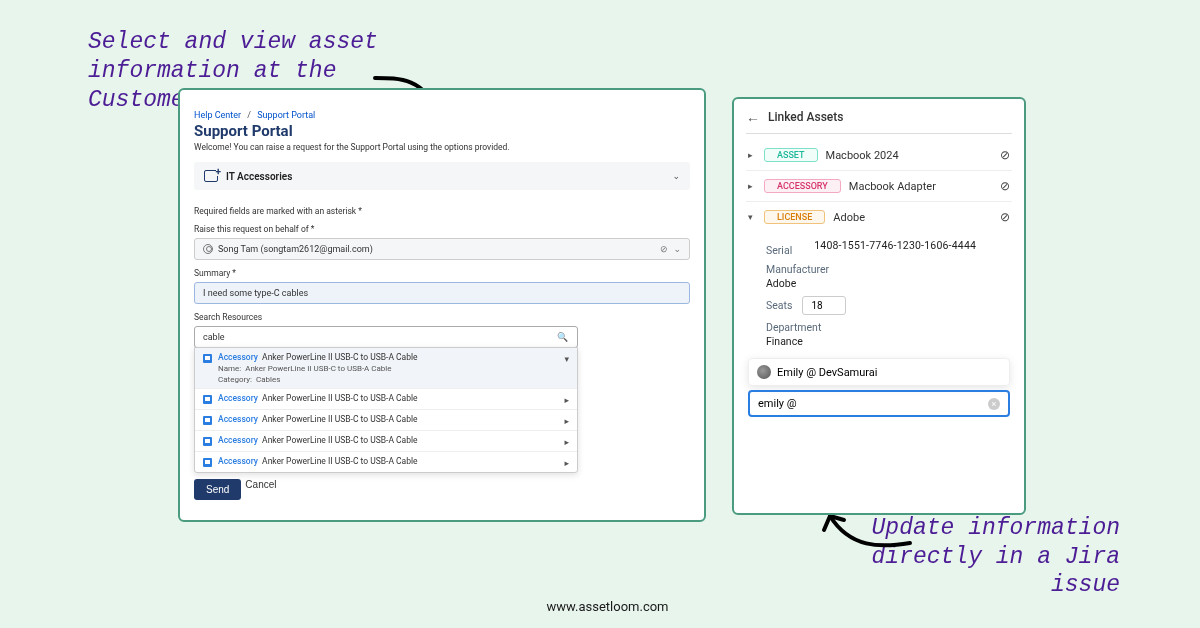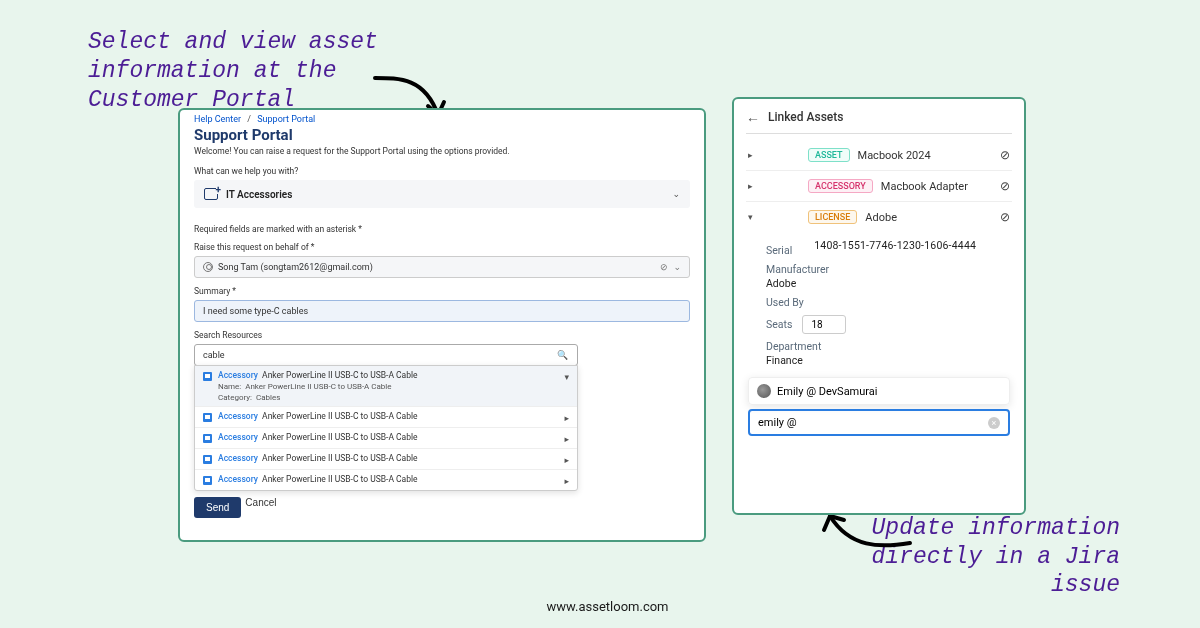--- a/index.html
+++ b/index.html
@@ -25,21 +25,21 @@
   .arrow { position: absolute; }
   .arrow.left-arrow { left: 370px; top: 70px; }
   .arrow.right-arrow { left: 800px; bottom: 70px; }
 
   .panel {
     position: absolute;
     background: #fff;
     border: 2px solid #4a9b7f;
     border-radius: 6px;
   }
-  .panel.left-panel { left: 178px; top: 108px; width: 528px; height: 434px; padding: 4px 14px; }
+  .panel.left-panel { left: 178px; top: 88px; width: 528px; height: 434px; padding: 20px 14px; }
   .panel.right-panel { left: 732px; top: 97px; width: 294px; height: 418px; padding: 10px 12px; }
 
   .breadcrumb { font-size: 9px; color: #0052cc; margin-bottom: 2px; }
   .breadcrumb span { color: #0052cc; }
   .breadcrumb .sep { color: #555; margin: 0 4px; }
   .portal-title { font-size: 15px; font-weight: 700; color: #1f3a6b; margin-bottom: 2px; }
   .welcome { font-size: 8.5px; color: #333; margin-bottom: 10px; }
 
   .field-label { font-size: 8.5px; color: #333; margin-bottom: 4px; }
 
@@ -111,21 +111,21 @@
   .btn-cancel { background:none; border:none; color:#333; font-size:10px;}
 
   
   .panel-header { display:flex; align-items:center; gap:8px; border-bottom:1px solid #ddd; padding-bottom:8px; margin-bottom:6px;}
   .back-arrow { font-size:14px; color:#555; }
   .panel-title { font-size:12px; color:#333; font-weight:500;}
 
   .asset-row { display:flex; align-items:center; justify-content:space-between; padding:8px 2px; border-bottom:1px solid #eee;}
   .asset-row-left { display:flex; align-items:center; gap:8px;}
   .caret { font-size:9px; color:#555; width:8px;}
-  .badge { font-size:9px; padding:1px 6px; border-radius:3px; font-weight:500;margin-left:44px;}
+  .badge { font-size:9px; padding:1px 12px; border-radius:3px; font-weight:500;}
   .badge.asset { color:#1fb89a; border:1px solid #7ee0c9; background:#f0fdf9;}
   .badge.accessory { color:#d6336c; border:1px solid #f5a8c4; background:#fdf0f5;}
   .badge.license { color:#d97d0b; border:1px solid #f0c27a; background:#fdf7ed;}
   .asset-name { font-size:11px; color:#333;}
   .unlink-icon { font-size:12px; color:#444;}
 
   .detail-block { padding:6px 4px 4px 20px; font-size:10.5px;}
   .detail-label { color:#5a6a7a; margin-top:6px;}
   .detail-value { color:#222; margin-top:1px;}
   .serial-val{ font-size:10.5px; letter-spacing:0.2px;}
@@ -177,21 +177,20 @@
 
 <div class="panel left-panel">
   <div class="breadcrumb">
     <span>Help Center</span>
     <span class="sep">/</span>
     <span>Support Portal</span>
   </div>
   <div class="portal-title">Support Portal</div>
   <div class="welcome">Welcome! You can raise a request for the Support Portal using the options provided.</div>
 
-  <div class="field-label">What can we help you with?</div>
   <div class="help-box">
     <div class="help-box-left">
       <span class="help-icon"></span>
       <span class="help-label">IT Accessories</span>
     </div>
     <span class="chev">⌄</span>
   </div>
 
   <div class="req-note">Required fields are marked with an asterisk *</div>
 
@@ -304,21 +303,20 @@
     <span class="unlink-icon">⊘</span>
   </div>
 
   <div class="detail-block">
     <div style="display:flex; gap:22px;">
       <span class="detail-label">Serial</span>
       <span class="detail-value serial-val">1408-1551-7746-1230-1606-4444</span>
     </div>
     <div class="detail-label">Manufacturer</div>
     <div class="detail-value">Adobe</div>
-    <div class="detail-label">Used By</div>
     <div class="seats-row">
       <span class="detail-label" style="margin-top:0">Seats</span>
       <span class="seats-input">18</span>
     </div>
     <div class="detail-label">Department</div>
     <div class="detail-value">Finance</div>
   </div>
 
   <div class="user-suggest">
     <span class="user-avatar"></span>

